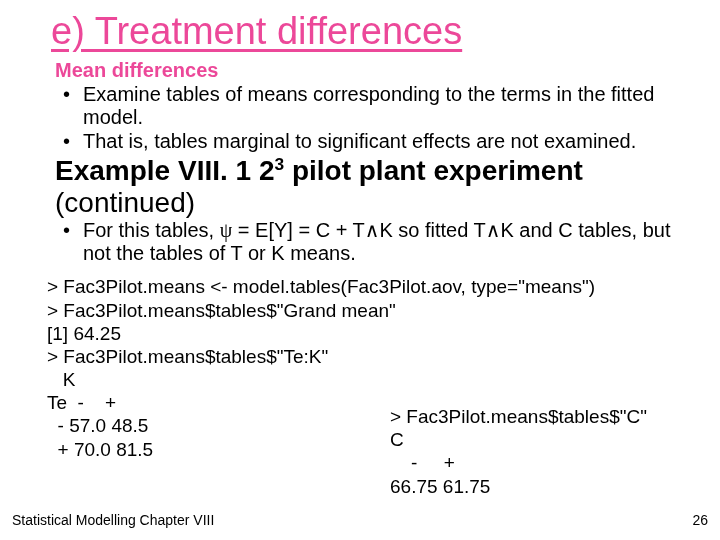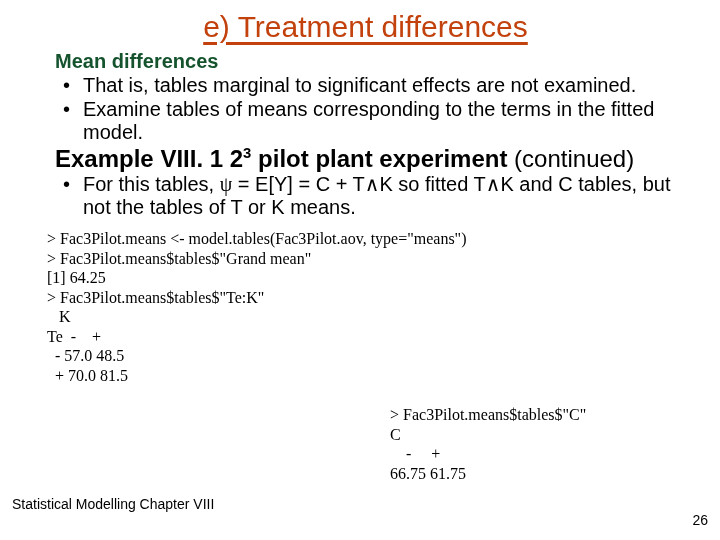--- a/index.html
+++ b/index.html
@@ -6,33 +6,32 @@
   body {
     width: 720px;
     height: 540px;
     background: #fff;
     font-family: Arial, Helvetica, sans-serif;
     color: #000;
     position: relative;
     padding: 10px 40px 0 55px;
   }
   .heading {
-    font-size: 30px;
+    font-size: 38px;
     font-weight: 400;
-    color: #c2410c;
+    color: #ec4899;
     text-decoration: underline;
     text-underline-offset: 5px;
     margin-bottom: 6px;
     margin-left: -4px;
-    text-align: center;
   }
   .subhead {
     font-size: 20px;
     font-weight: 700;
-    color: #14532d;
+    color: #ec4899;
     margin-bottom: 1px;
   }
   ul.body-list {
     list-style: none;
     padding-left: 0;
     font-size: 20px;
     line-height: 1.15;
     color: #000;
   }
   ul.body-list > li {
@@ -40,64 +39,64 @@
     padding-left: 28px;
     margin-bottom: 1px;
   }
   ul.body-list > li::before {
     content: "•";
     position: absolute;
     left: 8px;
     top: 0;
   }
   .example-title {
-    font-size: 24px;
+    font-size: 28px;
     font-weight: 700;
     margin-top: 1px;
   }
   .example-title sup { font-size: 0.62em; vertical-align: super; }
   .example-title .cont { font-weight: 400; }
   .psi { font-family: "Times New Roman", serif; }
   .code-block {
-    font-family: Liberation Serif, serif;
-    font-size: 16px;
+    font-family: Liberation Sans, sans-serif;
+    font-size: 19px;
     line-height: 1.22;
     white-space: pre;
     margin-top: 10px;
     margin-left: -8px;
   }
   .code-block.right {
     position: absolute;
     left: 398px;
     top: 395px;
   }
   .footer-left {
     position: absolute;
     left: 12px;
-    bottom: 28px;
+    bottom: 12px;
     font-size: 14px;
   }
   .footer-right {
     position: absolute;
     right: 12px;
     bottom: 12px;
     font-size: 14px;
   }
   .bold { font-weight: 400; }
 </style>
 </head>
 <body>
 
 <h1 class="heading">e)  Treatment differences</h1>
 
 <div class="subhead">Mean differences</div>
 
 <ul class="body-list">
+  <li>Examine tables of means corresponding to the terms in the fitted model.</li>
   <li>That is, tables marginal to significant effects are not examined.</li>
-  <li>Examine tables of means corresponding to the terms in the fitted model.</li>
 </ul>
 
 <div class="example-title">
   <span>Example VIII. 1 2</span><sup>3</sup><span> pilot plant experiment</span><span class="cont"> (continued)</span>
 </div>
 
 <ul class="body-list">
   <li>
     <span>For this tables, </span><span class="psi">ψ</span><span> = E[Y] = C +  T</span><span>∧</span><span>K so fitted T</span><span>∧</span><span>K and C tables, </span><span class="bold">but not the tables of T or K means.</span>
   </li>

